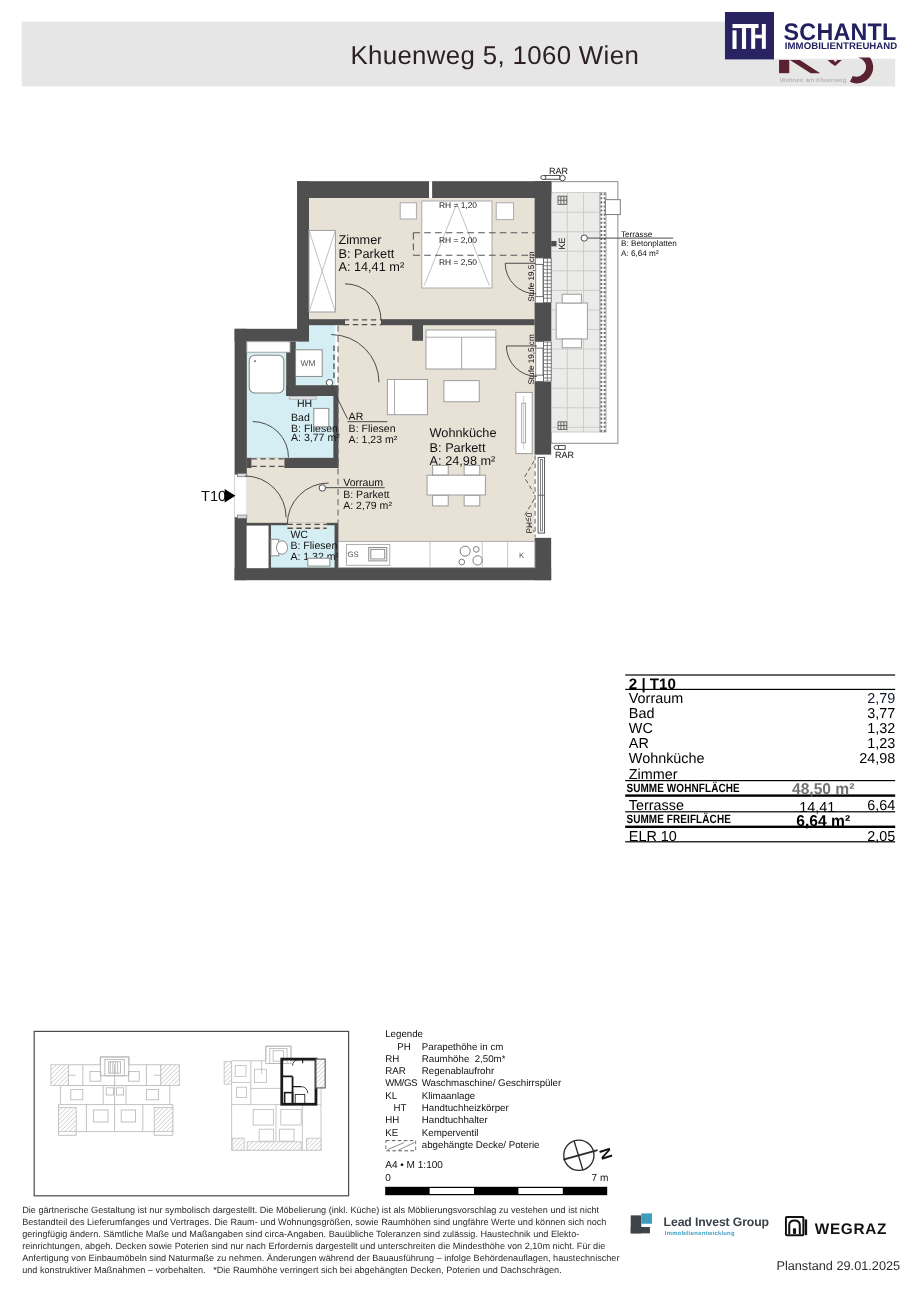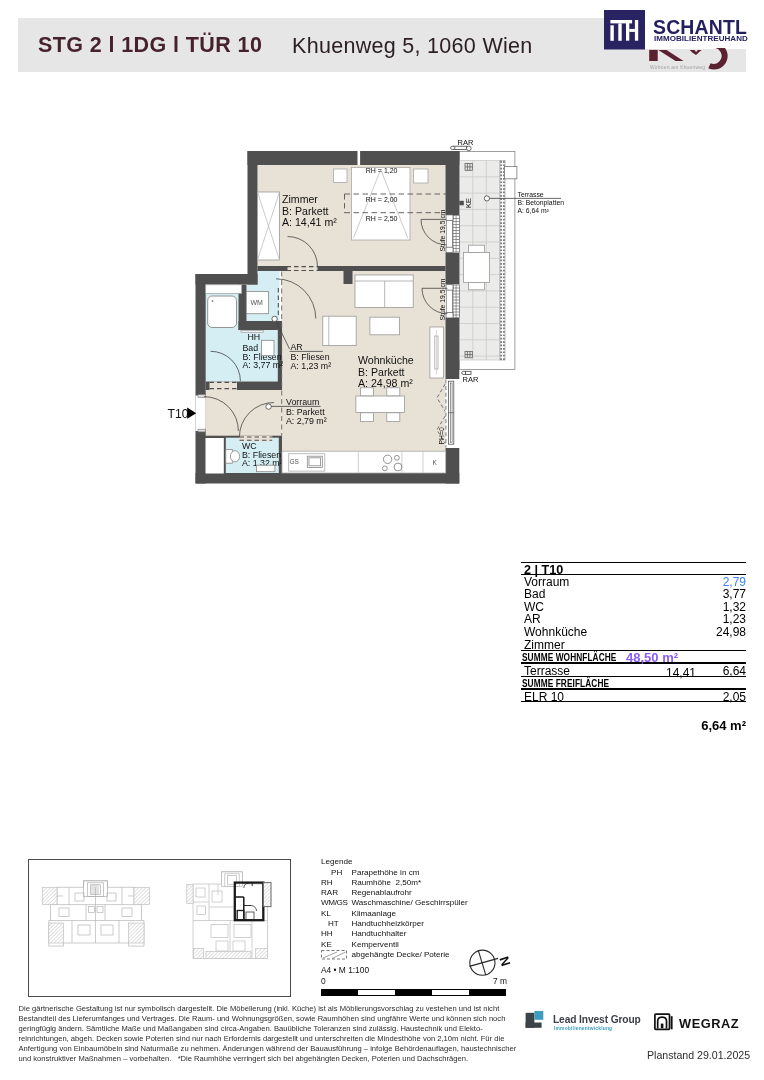--- a/index.html
+++ b/index.html
@@ -6,21 +6,20 @@
   #page{position:relative;width:764px;height:1080px;background:#fff;overflow:hidden;
         font-family:"Liberation Sans",sans-serif;}
   .abs{position:absolute;white-space:nowrap;}
 </style>
 </head>
 <body>
 <div id="page">
 
   <div class="abs" style="left:18px;top:18px;width:728px;height:54px;background:#e7e6e6;"></div>
 
-  <div class="abs" style="left:38px;top:33px;font-size:21.5px;font-weight:bold;color:#47222c;letter-spacing:0.4px;">STG 2 l 1DG l TÜR 10</div>
 
   <div class="abs" style="left:292px;top:34px;font-size:21.5px;color:#2c2024;letter-spacing:0.3px;">Khuenweg 5, 1060 Wien</div>
 
   <div class="abs" style="left:645px;top:0px;width:119px;height:49px;background:#fff;"></div>
 
   <svg class="abs" style="left:604px;top:10px;" width="41" height="40" viewBox="0 0 41 40">
     <rect x="0" y="0" width="41" height="39.5" fill="#2a2362"></rect>
     <g fill="#fff">
       <rect x="6.4" y="10" width="21.7" height="3.4"></rect>
       <rect x="6.4" y="15.3" width="3.4" height="15.5"></rect>
@@ -415,45 +414,45 @@
     <div class="abs" style="left:521.3px;top:573.9px;width:225px;height:1px;background:#000;"></div>
     <div class="abs" style="left:521.3px;top:649.8px;width:225px;height:1px;background:#000;"></div>
     <div class="abs" style="left:521.3px;top:662.3px;width:225px;height:1.3px;background:#000;"></div>
     <div class="abs" style="left:521.3px;top:675.8px;width:225px;height:1px;background:#000;"></div>
     <div class="abs" style="left:521.3px;top:688.4px;width:225px;height:1.3px;background:#000;"></div>
     <div class="abs" style="left:521.3px;top:701.3px;width:225px;height:1px;background:#000;"></div>
 
     <div class="abs" style="left:524px;top:563px;font-size:12.6px;font-weight:bold;color:#000;">2 | T10</div>
 
     <div class="abs" style="left:524px;top:574.6px;font-size:12px;color:#000;">Vorraum</div>
-    <div class="abs" style="left:646px;top:574.6px;width:100px;text-align:right;font-size:12px;color:#3b82f6;">2,79</div>
+    <div class="abs" style="left:646px;top:574.6px;width:100px;text-align:right;font-size:12px;color:#0f172a;">2,79</div>
 
     <div class="abs" style="left:524px;top:587.2px;font-size:12px;color:#000;">Bad</div>
     <div class="abs" style="left:646px;top:587.2px;width:100px;text-align:right;font-size:12px;color:#000;">3,77</div>
 
     <div class="abs" style="left:524px;top:599.8px;font-size:12px;color:#000;">WC</div>
     <div class="abs" style="left:646px;top:599.8px;width:100px;text-align:right;font-size:12px;color:#000;">1,32</div>
 
     <div class="abs" style="left:524px;top:612.4px;font-size:12px;color:#000;">AR</div>
     <div class="abs" style="left:646px;top:612.4px;width:100px;text-align:right;font-size:12px;color:#000;">1,23</div>
 
     <div class="abs" style="left:524px;top:625px;font-size:12px;color:#000;">Wohnküche</div>
     <div class="abs" style="left:646px;top:625px;width:100px;text-align:right;font-size:12px;color:#000;">24,98</div>
 
     <div class="abs" style="left:524px;top:637.6px;font-size:12px;color:#000;">Zimmer</div>
     <div class="abs" style="left:666px;top:637.6px;width:100px;text-align:left;font-size:12px;color:#000;margin-top:28px;">14,41</div>
 
     <div class="abs" style="left:521.5px;top:652.2px;font-size:10px;font-weight:bold;color:#000;transform:scaleX(0.83);transform-origin:0 0;letter-spacing:0.1px;">SUMME WOHNFLÄCHE</div>
-    <div class="abs" style="left:626px;top:650.2px;width:120px;text-align:left;font-size:13px;font-weight:bold;color:#8b5cf6;">48,50 m²</div>
+    <div class="abs" style="left:626px;top:650.2px;width:120px;text-align:center;font-size:13px;font-weight:bold;color:#737373;">48,50 m²</div>
 
     <div class="abs" style="left:524px;top:663.9px;font-size:12px;color:#000;">Terrasse</div>
     <div class="abs" style="left:646px;top:663.9px;width:100px;text-align:right;font-size:12px;color:#000;">6,64</div>
 
     <div class="abs" style="left:521.5px;top:678.4px;font-size:10px;font-weight:bold;color:#000;transform:scaleX(0.83);transform-origin:0 0;letter-spacing:0.1px;">SUMME FREIFLÄCHE</div>
-    <div class="abs" style="left:626px;top:676.4px;width:120px;text-align:right;font-size:13px;font-weight:bold;color:#000;margin-top:42px;">6,64 m²</div>
+    <div class="abs" style="left:626px;top:676.4px;width:120px;text-align:center;font-size:13px;font-weight:bold;color:#000;">6,64 m²</div>
 
     <div class="abs" style="left:524px;top:689.9px;font-size:12px;color:#000;">ELR 10</div>
     <div class="abs" style="left:646px;top:689.9px;width:100px;text-align:right;font-size:12px;color:#000;">2,05</div>
   </div>
 
   <div class="abs" style="left:28px;top:859px;width:263px;height:138px;border:1px solid #4a4a4a;box-sizing:border-box;"></div>
 
   <svg id="mini" class="abs" style="left:28px;top:859px;" width="264" height="139" viewBox="28 859 264 139">
     <defs>
       <pattern id="hx" width="2.6" height="2.6" patternUnits="userSpaceOnUse" patternTransform="rotate(45)">

